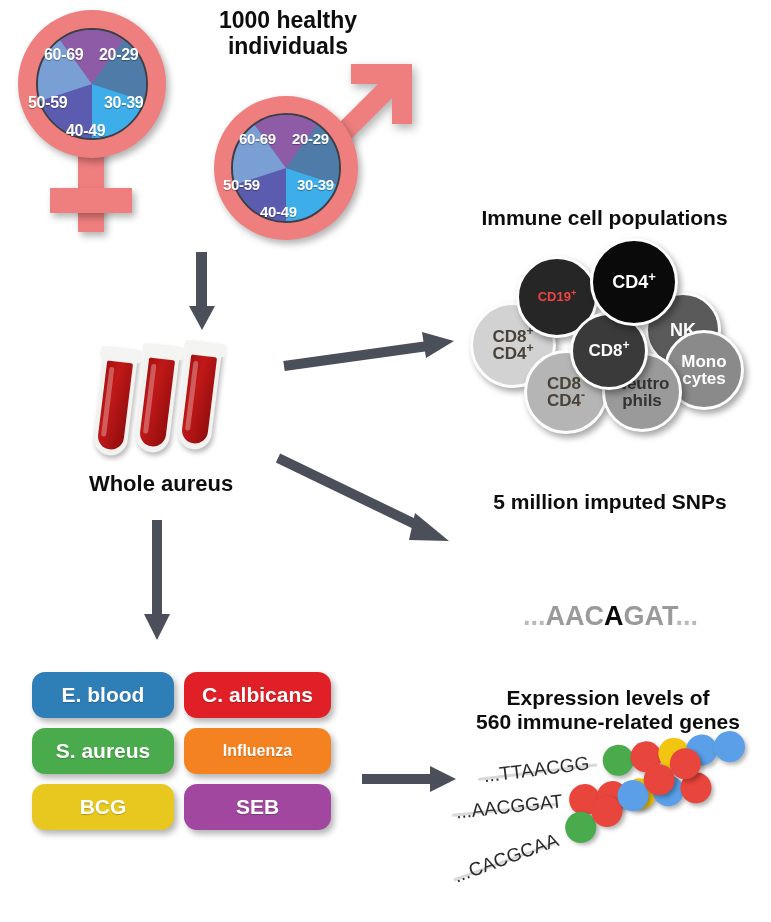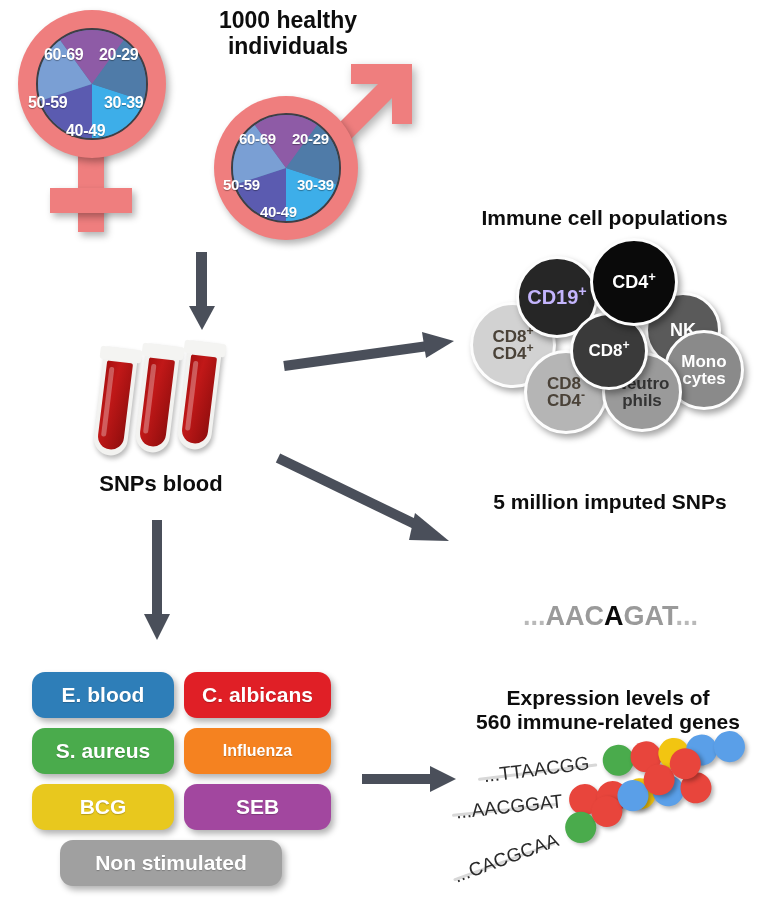--- a/index.html
+++ b/index.html
@@ -137,21 +137,21 @@
       <div class="shine"></div>
       <div class="lip"></div>
     </div>
     <div class="tube" style="left:84px;top:0px;">
       <div class="glass"></div>
       <div class="blood"></div>
       <div class="shine"></div>
       <div class="lip"></div>
     </div>
   </div>
-  <div class="h-title" style="left:66px;top:472px;width:190px;font-size:22px;">SNPs blood</div>
+  <div class="h-title" style="left:66px;top:472px;width:190px;font-size:22px;">Whole aureus</div>
 
   <svg class="abs" style="left:282px;top:330px;width:185px;height:48px;overflow:visible;">
     <path d="M 2 36 L 146 16" stroke="#4a4f5a" stroke-width="10" fill="none"></path>
     <path d="M 172 11 L 140 2 L 144 28 Z" fill="#4a4f5a"></path>
   </svg>
 
   <svg class="abs" style="left:276px;top:455px;width:190px;height:95px;overflow:visible;">
     <path d="M 2 3 L 145 72" stroke="#4a4f5a" stroke-width="10" fill="none"></path>
     <path d="M 173 86 L 139 58 L 133 85 Z" fill="#4a4f5a"></path>
   </svg>
@@ -166,21 +166,21 @@
   <div class="abs" style="left:0;top:0;width:771px;height:440px;">
 
     <div class="cell" style="left:470px;top:302px;width:86px;height:86px;background:#d2d2d2;color:#4a4238;font-size:17px;z-index:1;">
       <span>CD8<sup>+</sup><br>CD4<sup>+</sup></span>
     </div>
 
     <div class="cell" style="left:524px;top:350px;width:84px;height:84px;background:#b5b5b5;color:#4a4238;font-size:17px;z-index:2;">
       <span>CD8<sup>-</sup><br>CD4<sup>-</sup></span>
     </div>
 
-    <div class="cell" style="left:516px;top:256px;width:82px;height:82px;background:#262626;color:#c4b5fd;font-size:20px;z-index:3;">
+    <div class="cell" style="left:516px;top:256px;width:82px;height:82px;background:#262626;color:#ef4444;font-size:13px;z-index:3;">
       <span>CD19<sup>+</sup></span>
     </div>
 
     <div class="cell" style="left:664px;top:330px;width:80px;height:80px;background:#8a8a8a;color:#ffffff;font-size:17px;z-index:4;">
       <span>Mono<br>cytes</span>
     </div>
 
     <div class="cell" style="left:645px;top:292px;width:76px;height:76px;background:#5a5a5a;color:#ffffff;font-size:18px;z-index:3;">
       <span>NK</span>
     </div>
@@ -217,23 +217,20 @@
       <span>S. aureus</span>
     </div>
     <div class="stimbox" style="left:152px;top:56px;width:147px;height:46px;background:#f58220;font-size:16px;">
       <span>Influenza</span>
     </div>
     <div class="stimbox" style="left:0px;top:112px;width:142px;height:46px;background:#e8c81e;font-size:21px;">
       <span>BCG</span>
     </div>
     <div class="stimbox" style="left:152px;top:112px;width:147px;height:46px;background:#a2479f;font-size:21px;">
       <span>SEB</span>
-    </div>
-    <div class="stimbox" style="left:28px;top:168px;width:222px;height:46px;background:#a0a0a0;font-size:21px;">
-      <span>Non stimulated</span>
     </div>
   </div>
 
   <div class="arrow-wrap" style="left:362px;top:762px;width:110px;height:34px;">
     <div class="ashaft" style="left:0;top:12px;width:72px;height:10px;"></div>
     <div class="ahead" style="left:68px;top:4px;border-top:13px solid transparent;border-bottom:13px solid transparent;border-left:26px solid #4a4f5a;"></div>
   </div>
 
   <div class="h-title" style="left:452px;top:686px;width:312px;font-size:21px;">Expression levels of
 560 immune-related genes</div>

